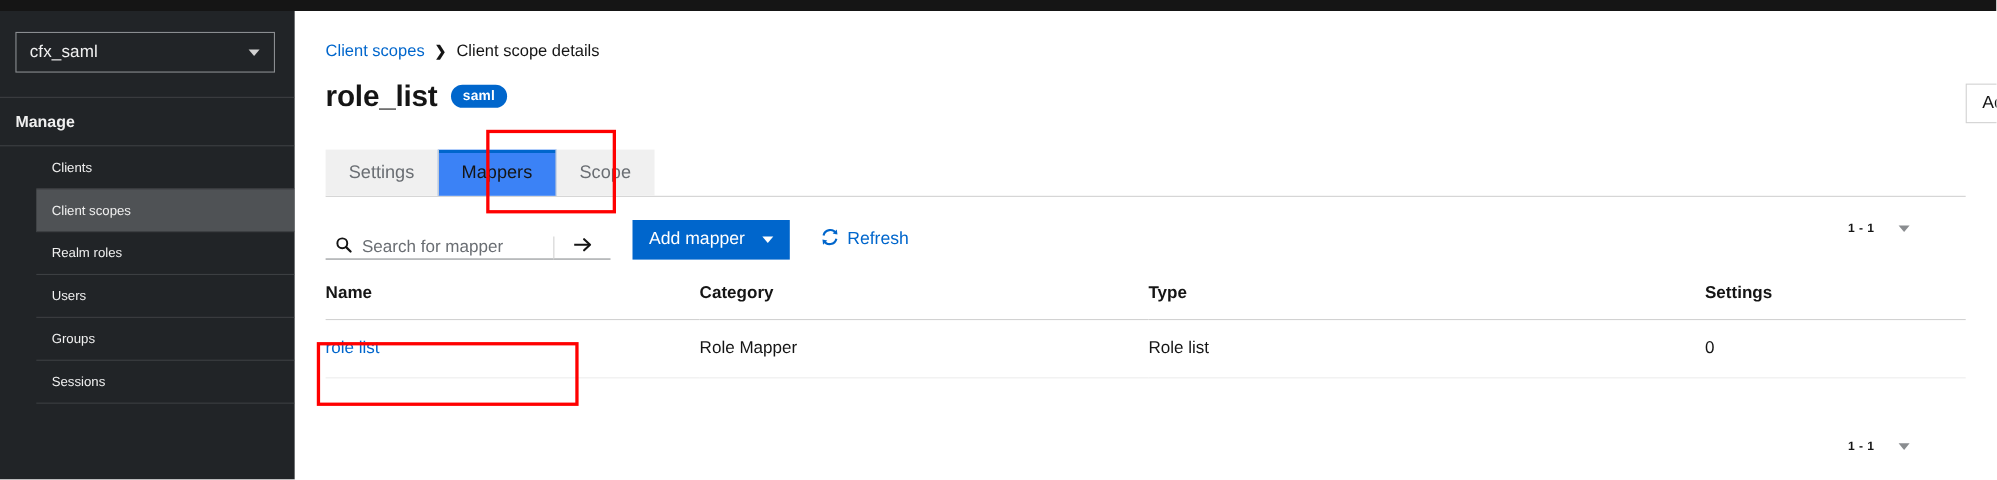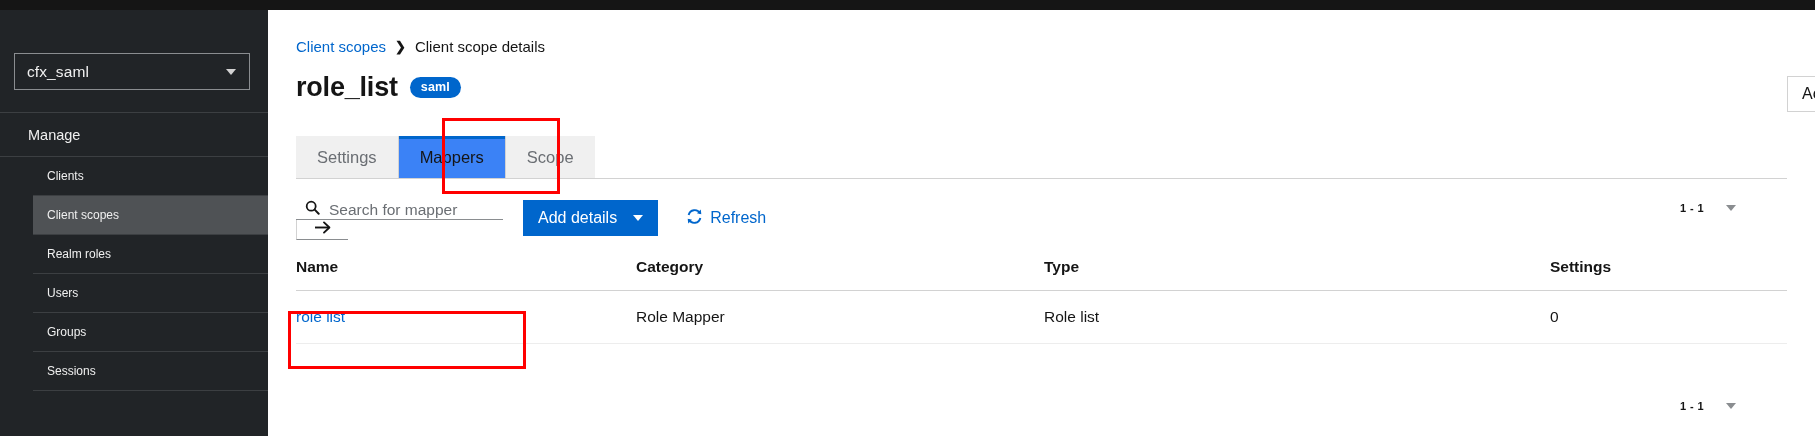--- a/index.html
+++ b/index.html
@@ -16,21 +16,21 @@
   .topbar {
     position:absolute; top:0; left:0; width:1815px; height:10px;
     background:#151515;
   }
 
   
   .sidebar {
     position:absolute; top:10px; left:0; width:268px; height:426px;
     background:#212427;
   }
-  .realm-select-wrap { padding:19px 18px 0 14px;margin-top:24px; }
+  .realm-select-wrap { padding:19px 18px 0 14px; }
   .realm-select {
     position:relative;
     height:37px;
     border:1px solid #8a8d90;
     background:#212427;
     display:flex; align-items:center;
     padding:0 12px;
   }
   .realm-select .realm-label {
     color:#f0f0f0; font-size:15.5px; letter-spacing:.1px;
@@ -39,22 +39,22 @@
     position:absolute; right:13px; top:50%; transform:translateY(-50%);
     width:0; height:0;
     border-left:5.5px solid transparent;
     border-right:5.5px solid transparent;
     border-top:6px solid #d2d2d2;
   }
   .nav-sep {
     height:1px; background:#3c3f42; margin:22px 0 0 0;
   }
   .nav-group-title {
-    color:#f0f0f0; font-size:14.5px; font-weight:400;
-    padding:14px 0 13px 28px;
+    color:#f0f0f0; font-size:14.5px; font-weight:700;
+    padding:14px 0 13px 14px;
     border-bottom:1px solid #3c3f42;
   }
   .nav-item {
     color:#f0f0f0; font-size:12px;
     padding:12px 0 12px 14px;
     border-bottom:1px solid #3c3f42;
     white-space:nowrap;
     cursor:pointer;
     margin-left:33px;
   }
@@ -130,21 +130,21 @@
     position:absolute; top:168px; left:28px; width:1491px; height:1px;
     background:#d2d2d2;
   }
 
   
   .toolbar {
     position:absolute; top:182px; left:28px;
     height:52px;
     display:flex; align-items:center;
   }
-  .search-group { display:flex; align-items:flex-start; height:36px;flex-direction:column; }
+  .search-group { display:flex; align-items:flex-end; height:36px; }
   .search-box {
     display:flex; align-items:center;
     width:207px;
     border-bottom:1.5px solid #8a8d90;
     padding:0 9px;
     gap:9px;
   }
   .search-icon { flex:none; }
   .search-input {
     border:0; outline:0;
@@ -298,21 +298,21 @@
           <span>
             <svg width="18" height="15" viewBox="0 0 18 15">
               <line x1="1" y1="7.5" x2="15" y2="7.5" stroke="#151515" stroke-width="1.9"></line>
               <polyline points="10,2.4 15.4,7.5 10,12.6" fill="none" stroke="#151515" stroke-width="1.9" stroke-linecap="round" stroke-linejoin="round"></polyline>
             </svg>
           </span>
         </div>
       </div>
 
       <button class="btn-primary">
-        <span>Add details</span>
+        <span>Add mapper</span>
         <span class="btn-caret"></span>
       </button>
 
       <div class="refresh-link">
         <span>
           <svg width="17" height="17" viewBox="0 0 16 16">
             <path d="M13.3 5.1A5.8 5.8 0 0 0 2.5 6.6" fill="none" stroke="#06c" stroke-width="1.8"></path>
             <path d="M2.7 10.9A5.8 5.8 0 0 0 13.5 9.4" fill="none" stroke="#06c" stroke-width="1.8"></path>
             <polygon points="13.9,1.5 14.4,5.9 10.3,5.0" fill="#06c"></polygon>
             <polygon points="2.1,14.5 1.6,10.1 5.7,11.0" fill="#06c"></polygon>

